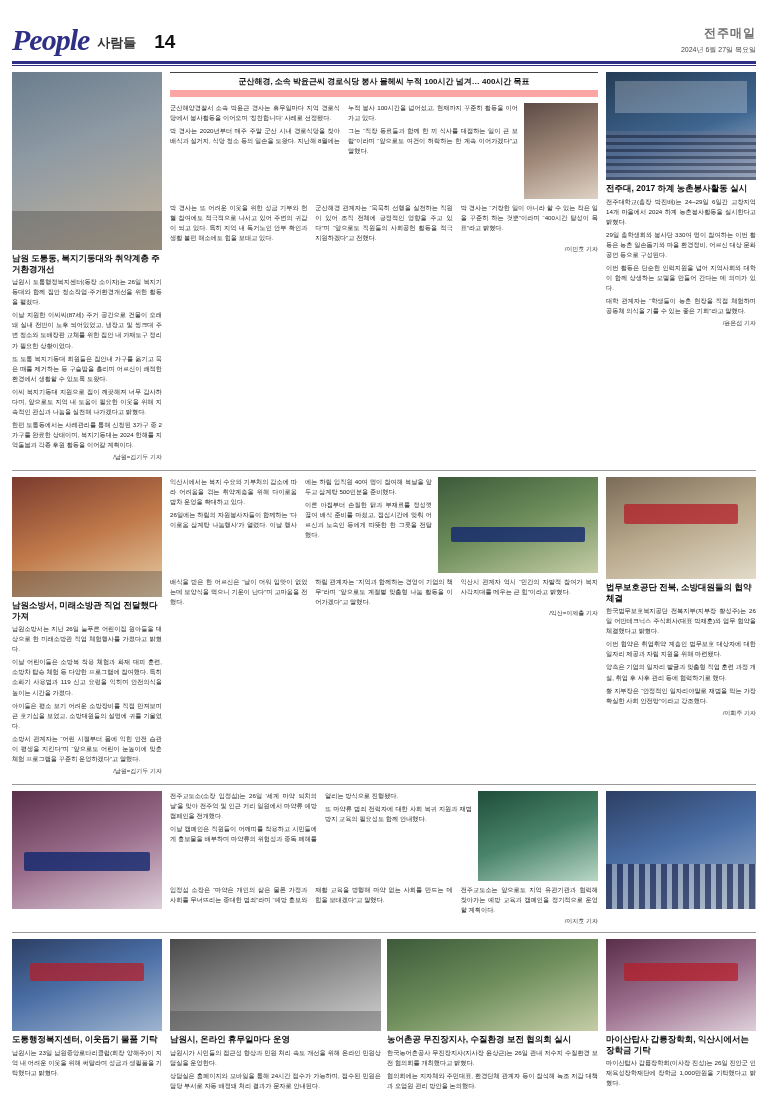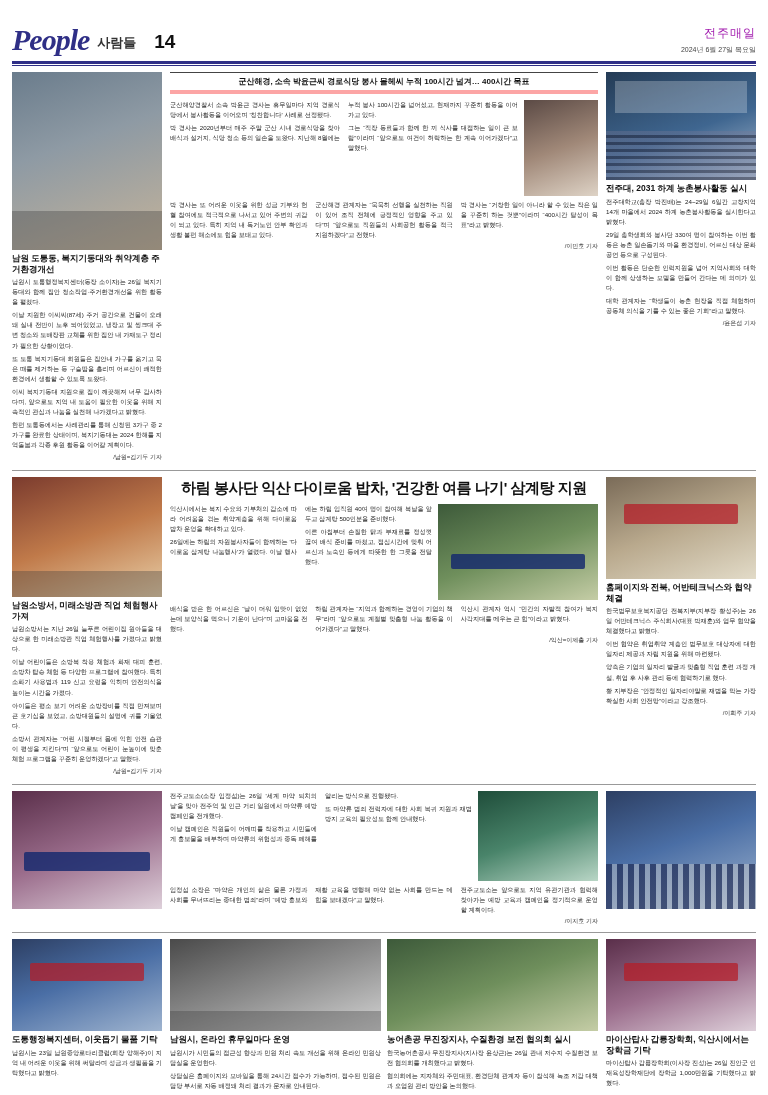--- a/index.html
+++ b/index.html
@@ -15,21 +15,21 @@
   .masthead{display:flex;align-items:flex-end;justify-content:space-between;padding:10px 12px 4px 12px;}
   .mast-left{display:flex;align-items:flex-end;gap:8px;}
   .logo{
     font-family:"Liberation Serif","DejaVu Serif",serif;
     font-size:30px;font-weight:bold;font-style:italic;color:#2f2f86;letter-spacing:-1px;
     line-height:1;
   }
   .logo-sub{font-size:13px;color:#333;padding-bottom:3px;font-weight:bold;margin-top:24px;}
   .page-num{font-size:19px;font-weight:bold;padding-bottom:2px;padding-left:10px;}
   .mast-right{text-align:right;}
-  .paper-name{font-size:12px;font-weight:normal;color:#a21caf;letter-spacing:1px;}
+  .paper-name{font-size:12px;font-weight:bold;color:#737373;letter-spacing:1px;}
   .pub-date{font-size:7px;color:#444;margin-top:3px;}
   .rule-thick{height:3px;background:#2f2f86;margin:2px 12px 0 12px;}
   .rule-thin{height:1px;background:#2f2f86;margin:1px 12px 6px 12px;}
 
   
   .content{padding:0 12px 10px 12px;}
   .band{display:flex;gap:8px;margin-bottom:8px;}
   .col-l{width:150px;flex:0 0 150px;}
   .col-m{flex:1 1 auto;}
   .col-r{width:150px;flex:0 0 150px;}
@@ -40,21 +40,21 @@
   .body-txt{font-size:6.2px;line-height:1.62;text-align:justify;color:#222;}
   .body-txt p{margin:0 0 3px 0;}
   .byline{font-size:6px;text-align:right;color:#333;margin-top:2px;}
 
   .headline{
     font-size:19px;font-weight:bold;text-align:center;letter-spacing:-0.5px;
     margin:2px 0 6px 0;font-family:"Liberation Sans",sans-serif;
   }
   .headline.sm{font-size:15px;}
   .subhead{
-    font-size:8px;font-weight:bold;text-align:center;border-top:1px solid #444;border-bottom:4px solid #fca5a5;
+    font-size:8px;font-weight:bold;text-align:center;border-top:1px solid #444;border-bottom:7px solid #fca5a5;
     padding:3px 0;margin:0 0 6px 0;
   }
   .cols2{column-count:2;column-gap:8px;}
   .cols3{column-count:3;column-gap:8px;}
   .mid-flex{display:flex;gap:6px;}
   .portrait{width:74px;flex:0 0 74px;}
   .hr-sep{height:1px;background:#999;margin:6px 0;}
 
   
   .p-a{background:linear-gradient(160deg,#6a7c8c 0%,#8e9aa4 40%,#c4b39a 100%);}
@@ -138,51 +138,50 @@
           <p>박 경사는 “거창한 일이 아니라 할 수 있는 작은 일을 꾸준히 하는 것뿐”이라며 “400시간 달성이 목표”라고 밝혔다.</p>
         </div>
         <div class="byline">/이민호 기자</div>
       </div>
 
       <div class="col-r">
         <div class="photo p-f" style="height:108px;">
           <div class="stage"></div>
           <div class="seatrows"></div>
         </div>
-        <div class="ph-cap">전주대, 2031 하계 농촌봉사활동 실시</div>
+        <div class="ph-cap">전주대, 2017 하계 농촌봉사활동 실시</div>
         <div class="body-txt">
           <p>전주대학교(총장 박진배)는 24~29일 6일간 고창지역 14개 마을에서 2024 하계 농촌봉사활동을 실시한다고 밝혔다.</p>
           <p>29일 총학생회와 봉사단 330여 명이 참여하는 이번 활동은 농촌 일손돕기와 마을 환경정비, 어르신 대상 문화공연 등으로 구성된다.</p>
           <p>이번 활동은 단순한 인력지원을 넘어 지역사회와 대학이 함께 상생하는 모델을 만들어 간다는 데 의미가 있다.</p>
           <p>대학 관계자는 “학생들이 농촌 현장을 직접 체험하며 공동체 의식을 기를 수 있는 좋은 기회”라고 말했다.</p>
         </div>
         <div class="byline">/윤은섭 기자</div>
       </div>
     </div>
 
     <div class="hr-sep"></div>
 
     <div class="band">
 
       <div class="col-l">
         <div class="photo p-g" style="height:120px;">
           <div class="floorline"></div>
         </div>
-        <div class="ph-cap">남원소방서, 미래소방관 직업 체험행사 가져</div>
+        <div class="ph-cap">남원소방서, 미래소방관 직업 전달했다 가져</div>
         <div class="body-txt">
           <p>남원소방서는 지난 26일 늘푸른 어린이집 원아들을 대상으로 한 미래소방관 직업 체험행사를 가졌다고 밝혔다.</p>
           <p>이날 어린이들은 소방복 착용 체험과 화재 대피 훈련, 소방차 탑승 체험 등 다양한 프로그램에 참여했다. 특히 소화기 사용법과 119 신고 요령을 익히며 안전의식을 높이는 시간을 가졌다.</p>
           <p>아이들은 평소 보기 어려운 소방장비를 직접 만져보며 큰 호기심을 보였고, 소방대원들의 설명에 귀를 기울였다.</p>
           <p>소방서 관계자는 “어린 시절부터 몸에 익힌 안전 습관이 평생을 지킨다”며 “앞으로도 어린이 눈높이에 맞춘 체험 프로그램을 꾸준히 운영하겠다”고 말했다.</p>
         </div>
         <div class="byline">/남원=김기두 기자</div>
       </div>
 
       <div class="col-m">
-        <div class="headline sm">하림 봉사단 익산 다이로움 밥차, '건강한 여름 나기' 삼계탕 지원</div>
         <div class="mid-flex">
           <div class="body-txt cols2" style="flex:1 1 auto;">
             <p>익산시에서는 복지 수요와 기부처의 감소에 따라 어려움을 겪는 취약계층을 위해 다이로움 밥차 운영을 확대하고 있다.</p>
             <p>26일에는 하림의 자원봉사자들이 함께하는 '다이로움 삼계탕 나눔행사'가 열렸다. 이날 행사에는 하림 임직원 40여 명이 참여해 복날을 앞두고 삼계탕 500인분을 준비했다.</p>
             <p>이른 아침부터 손질한 닭과 부재료를 정성껏 끓여 배식 준비를 마쳤고, 점심시간에 맞춰 어르신과 노숙인 등에게 따뜻한 한 그릇을 전달했다.</p>
           </div>
           <div style="width:160px;flex:0 0 160px;">
             <div class="photo p-d" style="height:96px;">
               <div class="banner"></div>
             </div>
@@ -193,21 +192,21 @@
           <p>하림 관계자는 “지역과 함께하는 경영이 기업의 책무”라며 “앞으로도 계절별 맞춤형 나눔 활동을 이어가겠다”고 말했다.</p>
           <p>익산시 관계자 역시 “민간의 자발적 참여가 복지 사각지대를 메우는 큰 힘”이라고 밝혔다.</p>
         </div>
         <div class="byline">/익산=이제출 기자</div>
       </div>
 
       <div class="col-r">
         <div class="photo p-c" style="height:102px;">
           <div class="banner2"></div>
         </div>
-        <div class="ph-cap">홈페이지와 전북, 어반테크닉스와 협약 체결</div>
+        <div class="ph-cap">법무보호공단 전북, 소방대원들의 협약 체결</div>
         <div class="body-txt">
           <p>한국법무보호복지공단 전북지부(지부장 황성주)는 26일 어반테크닉스 주식회사(대표 박재훈)와 업무 협약을 체결했다고 밝혔다.</p>
           <p>이번 협약은 취업취약 계층인 법무보호 대상자에 대한 일자리 제공과 자립 지원을 위해 마련됐다.</p>
           <p>양측은 기업의 일자리 발굴과 맞춤형 직업 훈련 과정 개설, 취업 후 사후 관리 등에 협력하기로 했다.</p>
           <p>황 지부장은 “안정적인 일자리야말로 재범을 막는 가장 확실한 사회 안전망”이라고 강조했다.</p>
         </div>
         <div class="byline">/이희주 기자</div>
       </div>
     </div>
 

